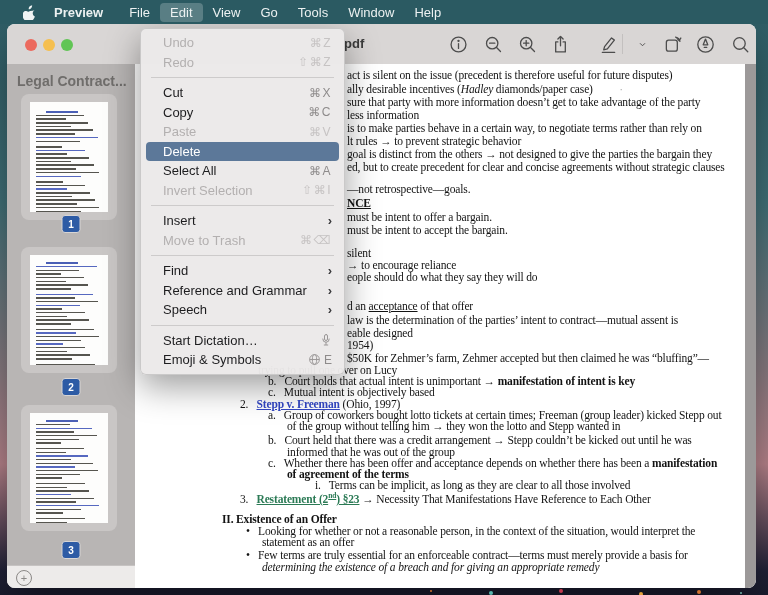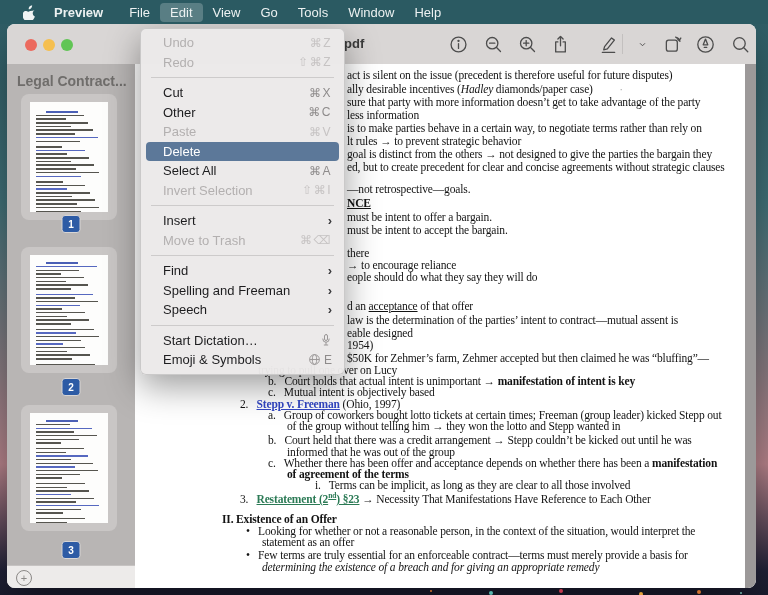--- a/index.html
+++ b/index.html
@@ -298,21 +298,21 @@
         <div class="doc-line" style="left: 212px; top: 32px;"><span class="">sure that party with more information doesn’t get to take advantage of the party</span></div>
         <div class="doc-line" style="left: 212px; top: 45px;"><span class="">less information</span></div>
         <div class="doc-line" style="left: 212px; top: 58px;"><span class="">is to make parties behave in a certain way, to negotiate terms rather than rely on</span></div>
         <div class="doc-line" style="left: 212px; top: 71px;"><span class="">lt rules </span><span class="b">→</span><span class=""> to prevent strategic behavior</span></div>
         <div class="doc-line" style="left: 212px; top: 84px;"><span class="">goal is distinct from the others </span><span class="b">→</span><span class=""> not designed to give the parties the bargain they</span></div>
         <div class="doc-line" style="left: 212px; top: 97px;"><span class="">ed, but to create precedent for clear and concise agreements without strategic clauses</span></div>
         <div class="doc-line" style="left: 212px; top: 119px;"><span class="">—not retrospective—goals.</span></div>
         <div class="doc-line" style="left: 212px; top: 133px;"><span class="b u">NCE</span></div>
         <div class="doc-line" style="left: 212px; top: 147px;"><span class="">must be intent to offer a bargain.</span></div>
         <div class="doc-line" style="left: 212px; top: 160px;"><span class="">must be intent to accept the bargain.</span></div>
-        <div class="doc-line" style="left: 212px; top: 183px;"><span class="">there</span></div>
+        <div class="doc-line" style="left: 212px; top: 183px;"><span class="">silent</span></div>
         <div class="doc-line" style="left: 212px; top: 195px;"><span class="b">→</span><span class=""> to encourage reliance</span></div>
         <div class="doc-line" style="left: 212px; top: 207px;"><span class="">eople should do what they say they will do</span></div>
         <div class="doc-line" style="left: 212px; top: 236px;"><span class="">d an </span><span class="u">acceptance</span><span class=""> of that offer</span></div>
         <div class="doc-line" style="left: 212px; top: 250px;"><span class="">law is the determination of the parties’ intent to contract—mutual assent is</span></div>
         <div class="doc-line" style="left: 212px; top: 263px;"><span class="">eable designed</span></div>
         <div class="doc-line" style="left: 212px; top: 275px;"><span class="">1954)</span></div>
         <div class="doc-line" style="left: 212px; top: 288px;"><span class="">$50K for Zehmer’s farm, Zehmer accepted but then claimed he was “bluffing”—</span></div>
         <div class="doc-line" style="left: 123px; top: 300px;"><span class="">trying to pull one over on Lucy</span></div>
         <div class="doc-line" style="left: 133px; top: 311px;"><span class="">b.&nbsp;&nbsp; Court holds that actual intent is unimportant → </span><span class="b">manifestation of intent is key</span></div>
         <div class="doc-line" style="left: 133px; top: 322px;"><span class="">c.&nbsp;&nbsp; Mutual intent is objectively based</span></div>
@@ -344,21 +344,21 @@
         <div class="menu-row disabled">
           <span class="lbl">Redo</span>
           <span class="sc">⇧⌘Z</span>
         </div>
         <div class="msep"></div>
         <div class="menu-row">
           <span class="lbl">Cut</span>
           <span class="sc">⌘X</span>
         </div>
         <div class="menu-row">
-          <span class="lbl">Other</span>
+          <span class="lbl">Copy</span>
           <span class="sc">⌘C</span>
         </div>
         <div class="menu-row disabled">
           <span class="lbl">Paste</span>
           <span class="sc">⌘V</span>
         </div>
         <div class="menu-row hl">
           <span class="lbl">Delete</span>
         </div>
         <div class="menu-row">
@@ -377,21 +377,21 @@
         <div class="menu-row disabled">
           <span class="lbl">Move to Trash</span>
           <span class="sc">⌘⌫</span>
         </div>
         <div class="msep"></div>
         <div class="menu-row">
           <span class="lbl">Find</span>
           <span class="sub">›</span>
         </div>
         <div class="menu-row">
-          <span class="lbl">Spelling and Freeman</span>
+          <span class="lbl">Reference and Grammar</span>
           <span class="sub">›</span>
         </div>
         <div class="menu-row">
           <span class="lbl">Speech</span>
           <span class="sub">›</span>
         </div>
         <div class="msep"></div>
         <div class="menu-row">
           <span class="lbl">Start Dictation…</span>
           <span class="mi">

